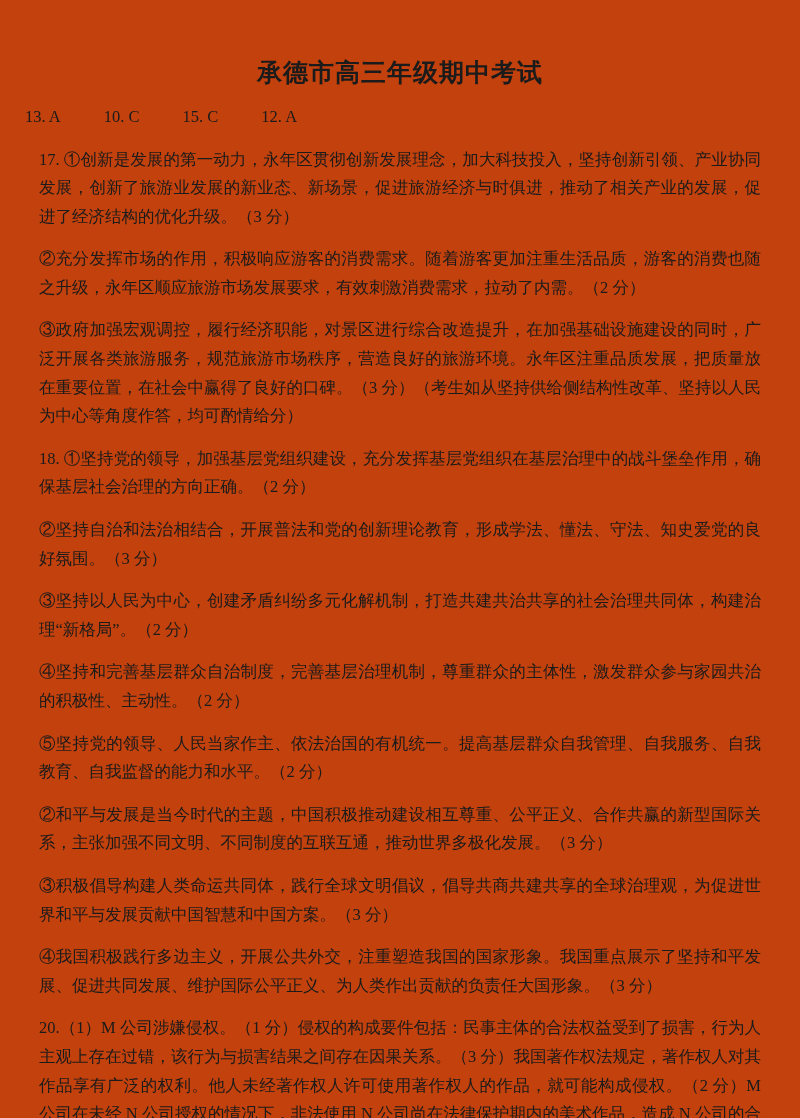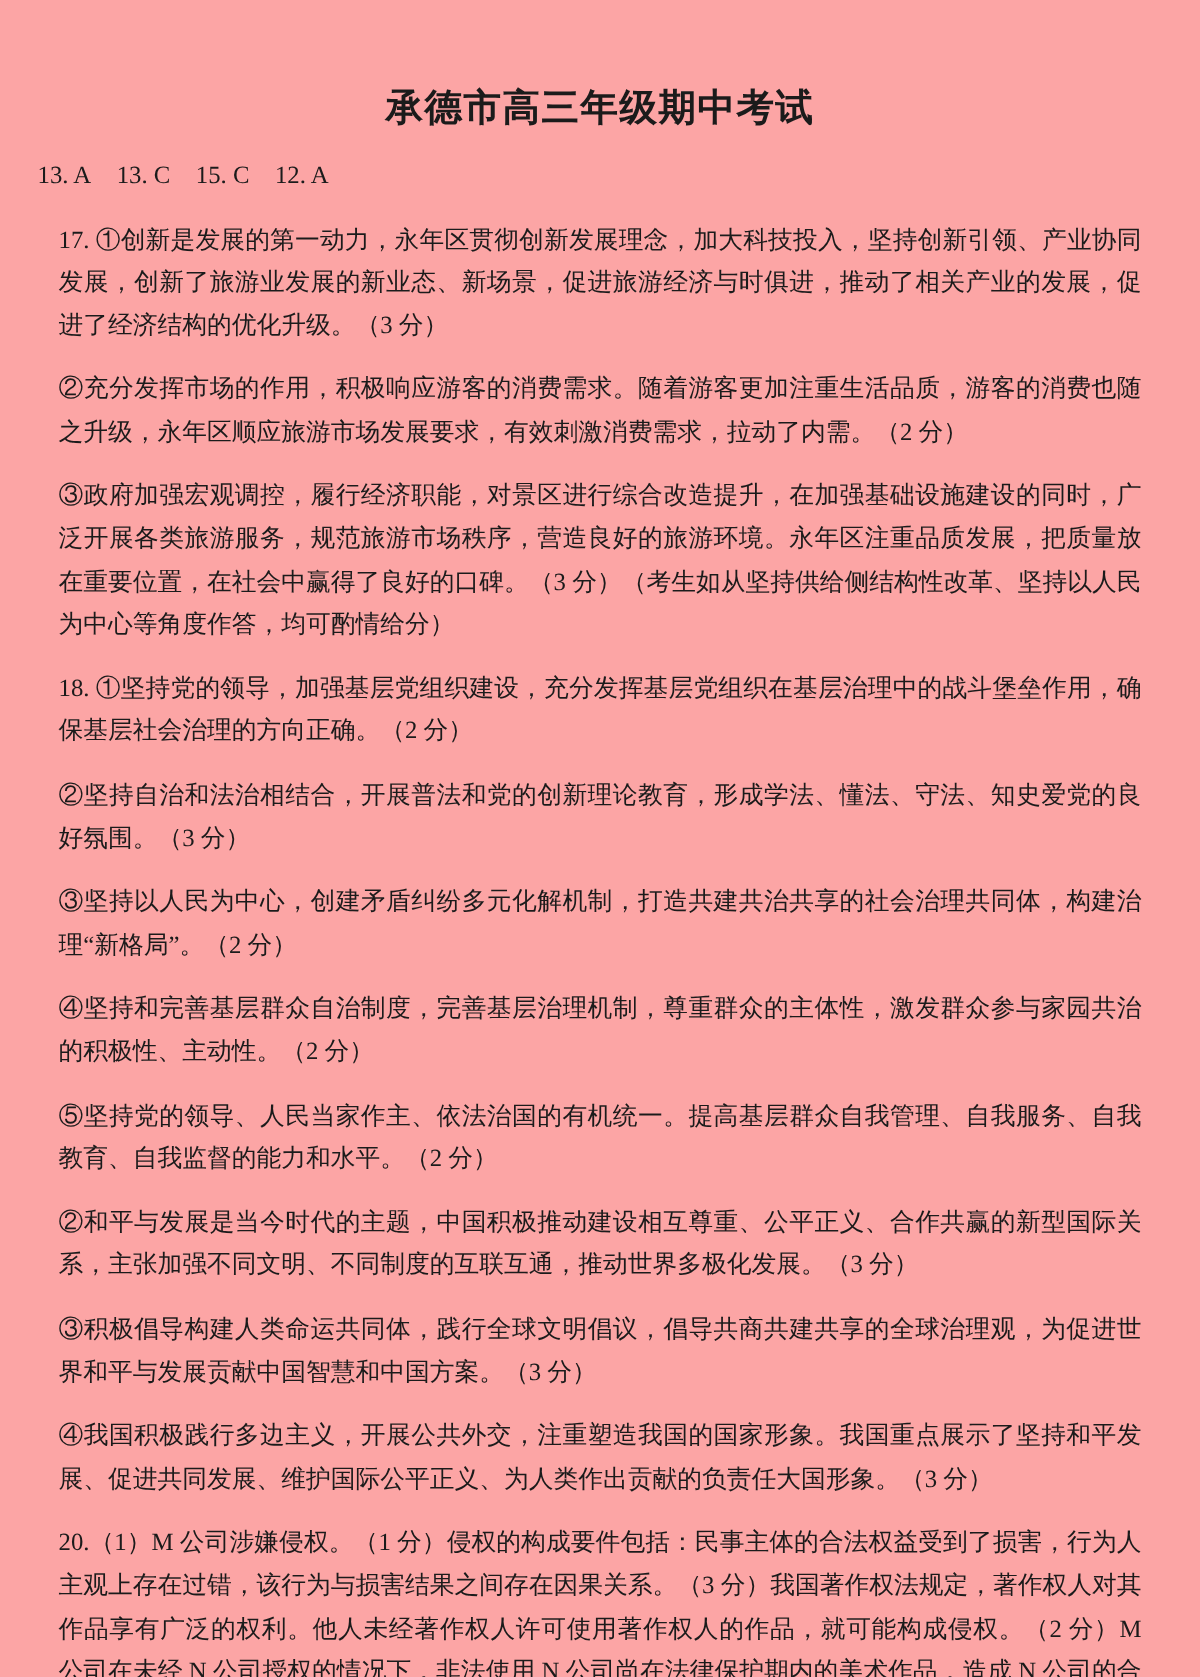--- a/index.html
+++ b/index.html
@@ -12,21 +12,21 @@
     height: 1118px;
     overflow: hidden;
     font-family: "Liberation Serif", "DejaVu Serif", serif;
     color: #1b1b1b;
   }
   .page {
     width: 800px;
     height: 1118px;
     box-sizing: border-box;
     padding: 0 25px;
-    background: #fca5a5;
+    background: #c2410c;
   }
   .doc-title {
     margin: 0;
     padding-top: 58px;
     text-align: center;
     font-size: 25px;
     font-weight: bold;
     letter-spacing: 1px;
     line-height: 1.2;
   }
@@ -46,21 +46,21 @@
   .mc-row {
     display: flex;
     line-height: 28.5px;
     white-space: nowrap;
   }
   .mc-row-1 {
     justify-content: space-between;
   }
   .mc-row-2 {
     justify-content: flex-start;
-    gap: 17px;
+    gap: 43px;
   }
   .content {
     margin-top: 1px;
   }
   .content p {
     margin: 14px;
     font-size: 16.5px;
     line-height: 28.6px;
     text-align: justify;
     text-justify: inter-ideograph;
@@ -70,21 +70,21 @@
 </head>
 <body>
 
 <div class="page">
 
   <h1 class="doc-title">承德市高三年级期中考试</h1>
 
   <div class="mc-block">
     <div class="mc-row mc-row-2">
       <span>13. A</span>
-      <span>13. C</span>
+      <span>10. C</span>
       <span>15. C</span>
       <span>12. A</span>
     </div>
   </div>
 
   <div class="content">
     <p>17. ①创新是发展的第一动力，永年区贯彻创新发展理念，加大科技投入，坚持创新引领、产业协同发展，创新了旅游业发展的新业态、新场景，促进旅游经济与时俱进，推动了相关产业的发展，促进了经济结构的优化升级。（3 分）</p>
     <p>②充分发挥市场的作用，积极响应游客的消费需求。随着游客更加注重生活品质，游客的消费也随之升级，永年区顺应旅游市场发展要求，有效刺激消费需求，拉动了内需。（2 分）</p>
     <p>③政府加强宏观调控，履行经济职能，对景区进行综合改造提升，在加强基础设施建设的同时，广泛开展各类旅游服务，规范旅游市场秩序，营造良好的旅游环境。永年区注重品质发展，把质量放在重要位置，在社会中赢得了良好的口碑。（3 分）（考生如从坚持供给侧结构性改革、坚持以人民为中心等角度作答，均可酌情给分）</p>
     <p>18. ①坚持党的领导，加强基层党组织建设，充分发挥基层党组织在基层治理中的战斗堡垒作用，确保基层社会治理的方向正确。（2 分）</p>

